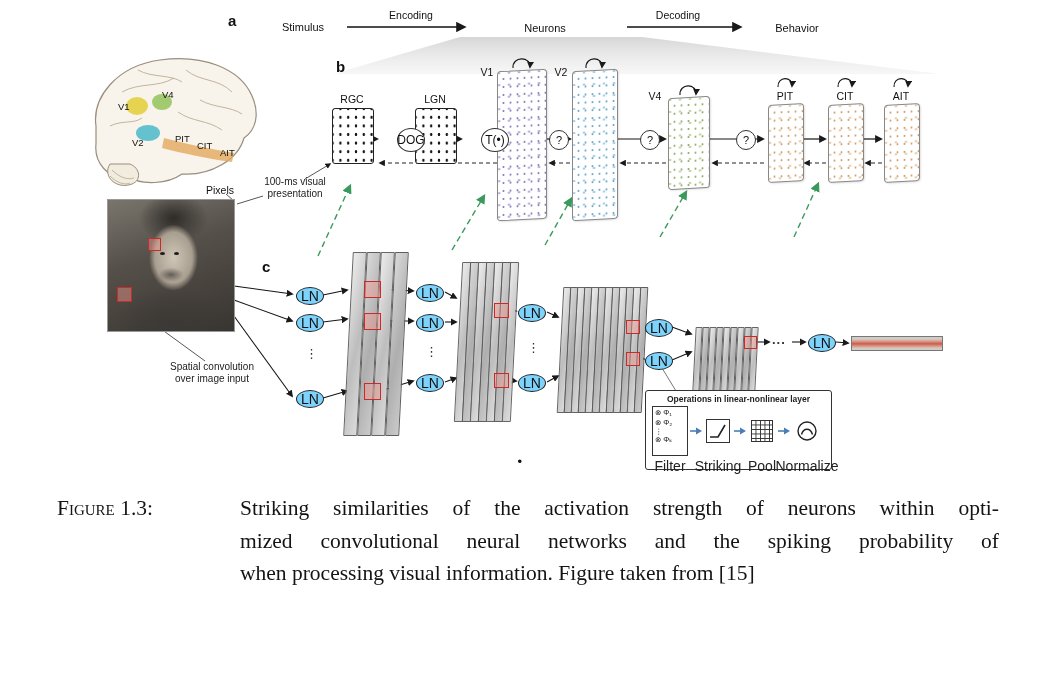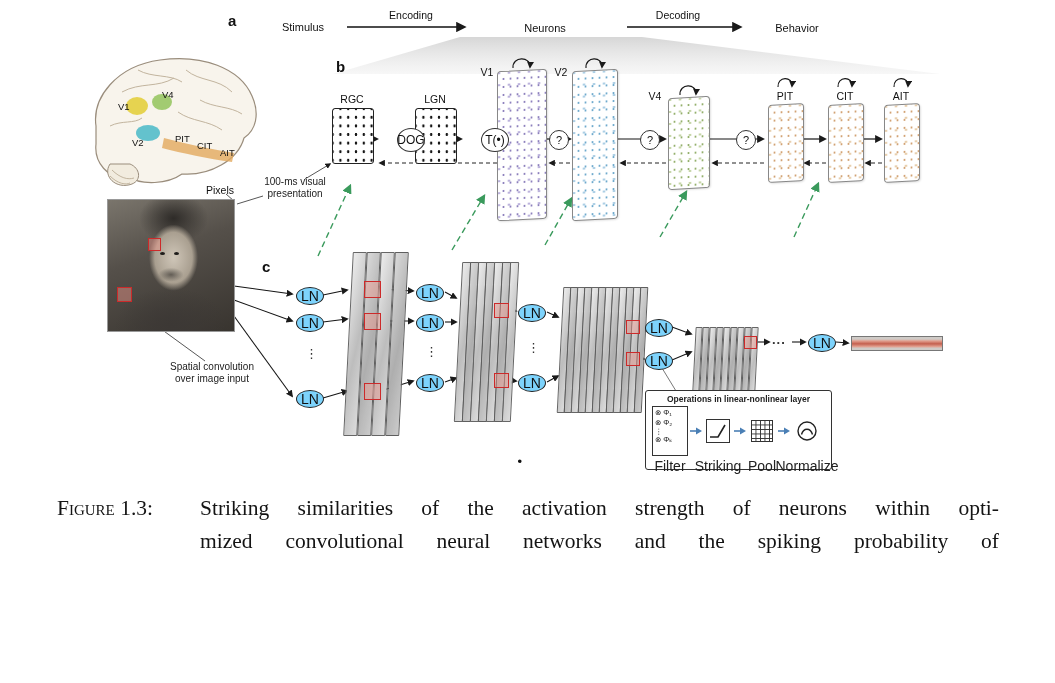--- a/index.html
+++ b/index.html
@@ -65,21 +65,21 @@
   .pool-grid{width:20px;height:20px;border:1.2px solid #333;
     background-image:linear-gradient(#333 1px,transparent 1px),linear-gradient(90deg,#333 1px,transparent 1px);
     background-size:4.5px 4.5px;background-position:-1px -1px;}
   .ops-lab{font-size:14px;color:#222;margin-top:2px;}
   .period{position:absolute;left:517px;top:443px;font-family:"Liberation Serif",serif;font-size:22px;font-weight:bold;z-index:5;}
   
   .caption{position:absolute;left:57px;top:492px;width:942px;
     font-family:"Liberation Serif","DejaVu Serif",serif;font-size:21.5px;color:#141414;z-index:5;display:flex;}
   .cap-label{flex:0 0 143px;font-variant:small-caps;line-height:32.5px;}
   .cap-body{flex:1;}
-  .cap-line{line-height:32.5px;height:32.5px;}
+  .cap-line{line-height:32.5px;height:32.5px;margin-left:40px;}
   .cap-just{text-align:justify;text-align-last:justify;text-justify:inter-word;}
 </style>
 </head>
 <body>
 
 <div class="page">
  <div class="figure">
 
   <svg class="overlay" width="1055" height="485" viewBox="0 0 1055 485">
     <defs>
@@ -358,16 +358,17 @@
     </div>
   </div>
 
  </div>
 
  <div class="caption">
    <div class="cap-label">Figure 1.3:</div>
    <div class="cap-body">
      <div class="cap-line cap-just">Striking similarities of the activation strength of neurons within opti-</div>
      <div class="cap-line cap-just">mized convolutional neural networks and the spiking probability of</div>
+     <div class="cap-line">when processing visual information. Figure taken from [15]</div>
    </div>
  </div>
 
 </div>
 
 </body></html>

